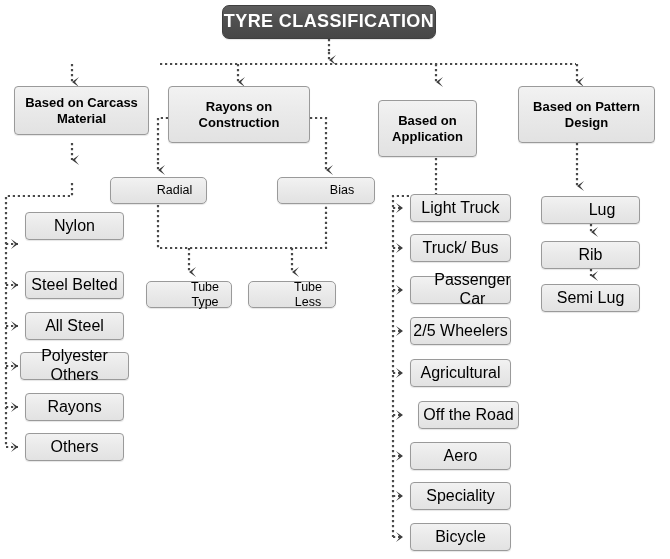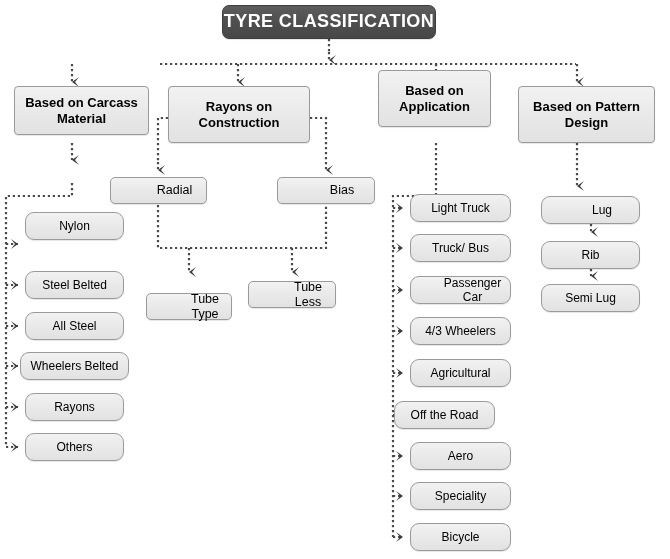--- a/index.html
+++ b/index.html
@@ -44,22 +44,22 @@
     padding:2px 4px;
   }
 
   .mid-node{
     font-size:12.5px;
     border-radius:5px;
     padding-left:32px;
   }
 
   .leaf-node{
-    font-size:12px;
-    border-radius:9px;
+    font-size:16px;
+    border-radius:4px;
   }
 </style>
 </head>
 <body>
 
 <div id="canvas">
 
   <svg id="links" viewBox="0 0 670 559" xmlns="http://www.w3.org/2000/svg">
     <defs>
       <marker id="arrowDown" markerWidth="12" markerHeight="12" refX="6" refY="9" orient="auto" markerUnits="userSpaceOnUse">
@@ -113,42 +113,42 @@
       <path d="M577,143 L577,186" marker-end="url(#arrowDown)"></path>
       <path d="M591,224 L591,232" marker-end="url(#arrowDown)"></path>
       <path d="M591,269 L591,276" marker-end="url(#arrowDown)"></path>
     </g>
   </svg>
 
   <div class="node title-node" style="left:222px;top:5px;width:214px;height:34px;">TYRE CLASSIFICATION</div>
 
   <div class="node cat-node" style="left:14px;top:86px;width:135px;height:49px;">Based on Carcass Material</div>
   <div class="node cat-node" style="left:168px;top:86px;width:142px;height:57px;">Rayons on Construction</div>
-  <div class="node cat-node" style="left:378px;top:70px;width:113px;height:57px;">Based on Application</div>
+  <div class="node cat-node" style="left:378px;top:100px;width:99px;height:57px;">Based on Application</div>
   <div class="node cat-node" style="left:518px;top:86px;width:137px;height:57px;">Based on Pattern Design</div>
 
   <div class="node mid-node" style="left:110px;top:177px;width:97px;height:27px;">Radial</div>
   <div class="node mid-node" style="left:277px;top:177px;width:98px;height:27px;">Bias</div>
 
-  <div class="node mid-node" style="left:146px;top:281px;width:86px;height:27px;margin-top:12px;">Tube Type</div>
+  <div class="node mid-node" style="left:146px;top:281px;width:86px;height:27px;">Tube Type</div>
   <div class="node mid-node" style="left:248px;top:281px;width:88px;height:27px;">Tube Less</div>
 
   <div class="node leaf-node" style="left:25px;top:212px;width:99px;height:28px;">Nylon</div>
   <div class="node leaf-node" style="left:25px;top:271px;width:99px;height:28px;">Steel Belted</div>
   <div class="node leaf-node" style="left:25px;top:312px;width:99px;height:28px;">All Steel</div>
-  <div class="node leaf-node" style="left:20px;top:352px;width:109px;height:28px;">Wheelers Belted</div>
+  <div class="node leaf-node" style="left:20px;top:352px;width:109px;height:28px;">Polyester Others</div>
   <div class="node leaf-node" style="left:25px;top:393px;width:99px;height:28px;">Rayons</div>
   <div class="node leaf-node" style="left:25px;top:433px;width:99px;height:28px;">Others</div>
 
   <div class="node leaf-node" style="left:410px;top:194px;width:101px;height:28px;">Light Truck</div>
   <div class="node leaf-node" style="left:410px;top:234px;width:101px;height:28px;">Truck/ Bus</div>
   <div class="node leaf-node" style="left:410px;top:276px;width:101px;height:28px;padding-left:24px;">Passenger Car</div>
-  <div class="node leaf-node" style="left:410px;top:317px;width:101px;height:28px;">4/3 Wheelers</div>
+  <div class="node leaf-node" style="left:410px;top:317px;width:101px;height:28px;">2/5 Wheelers</div>
   <div class="node leaf-node" style="left:410px;top:359px;width:101px;height:28px;">Agricultural</div>
-  <div class="node leaf-node" style="left:394px;top:401px;width:101px;height:28px;">Off the Road</div>
+  <div class="node leaf-node" style="left:418px;top:401px;width:101px;height:28px;">Off the Road</div>
   <div class="node leaf-node" style="left:410px;top:442px;width:101px;height:28px;">Aero</div>
   <div class="node leaf-node" style="left:410px;top:482px;width:101px;height:28px;">Speciality</div>
   <div class="node leaf-node" style="left:410px;top:523px;width:101px;height:28px;">Bicycle</div>
 
   <div class="node leaf-node" style="left:541px;top:196px;width:99px;height:28px;padding-left:23px;">Lug</div>
   <div class="node leaf-node" style="left:541px;top:241px;width:99px;height:28px;">Rib</div>
   <div class="node leaf-node" style="left:541px;top:284px;width:99px;height:28px;">Semi Lug</div>
 
 </div>
 

